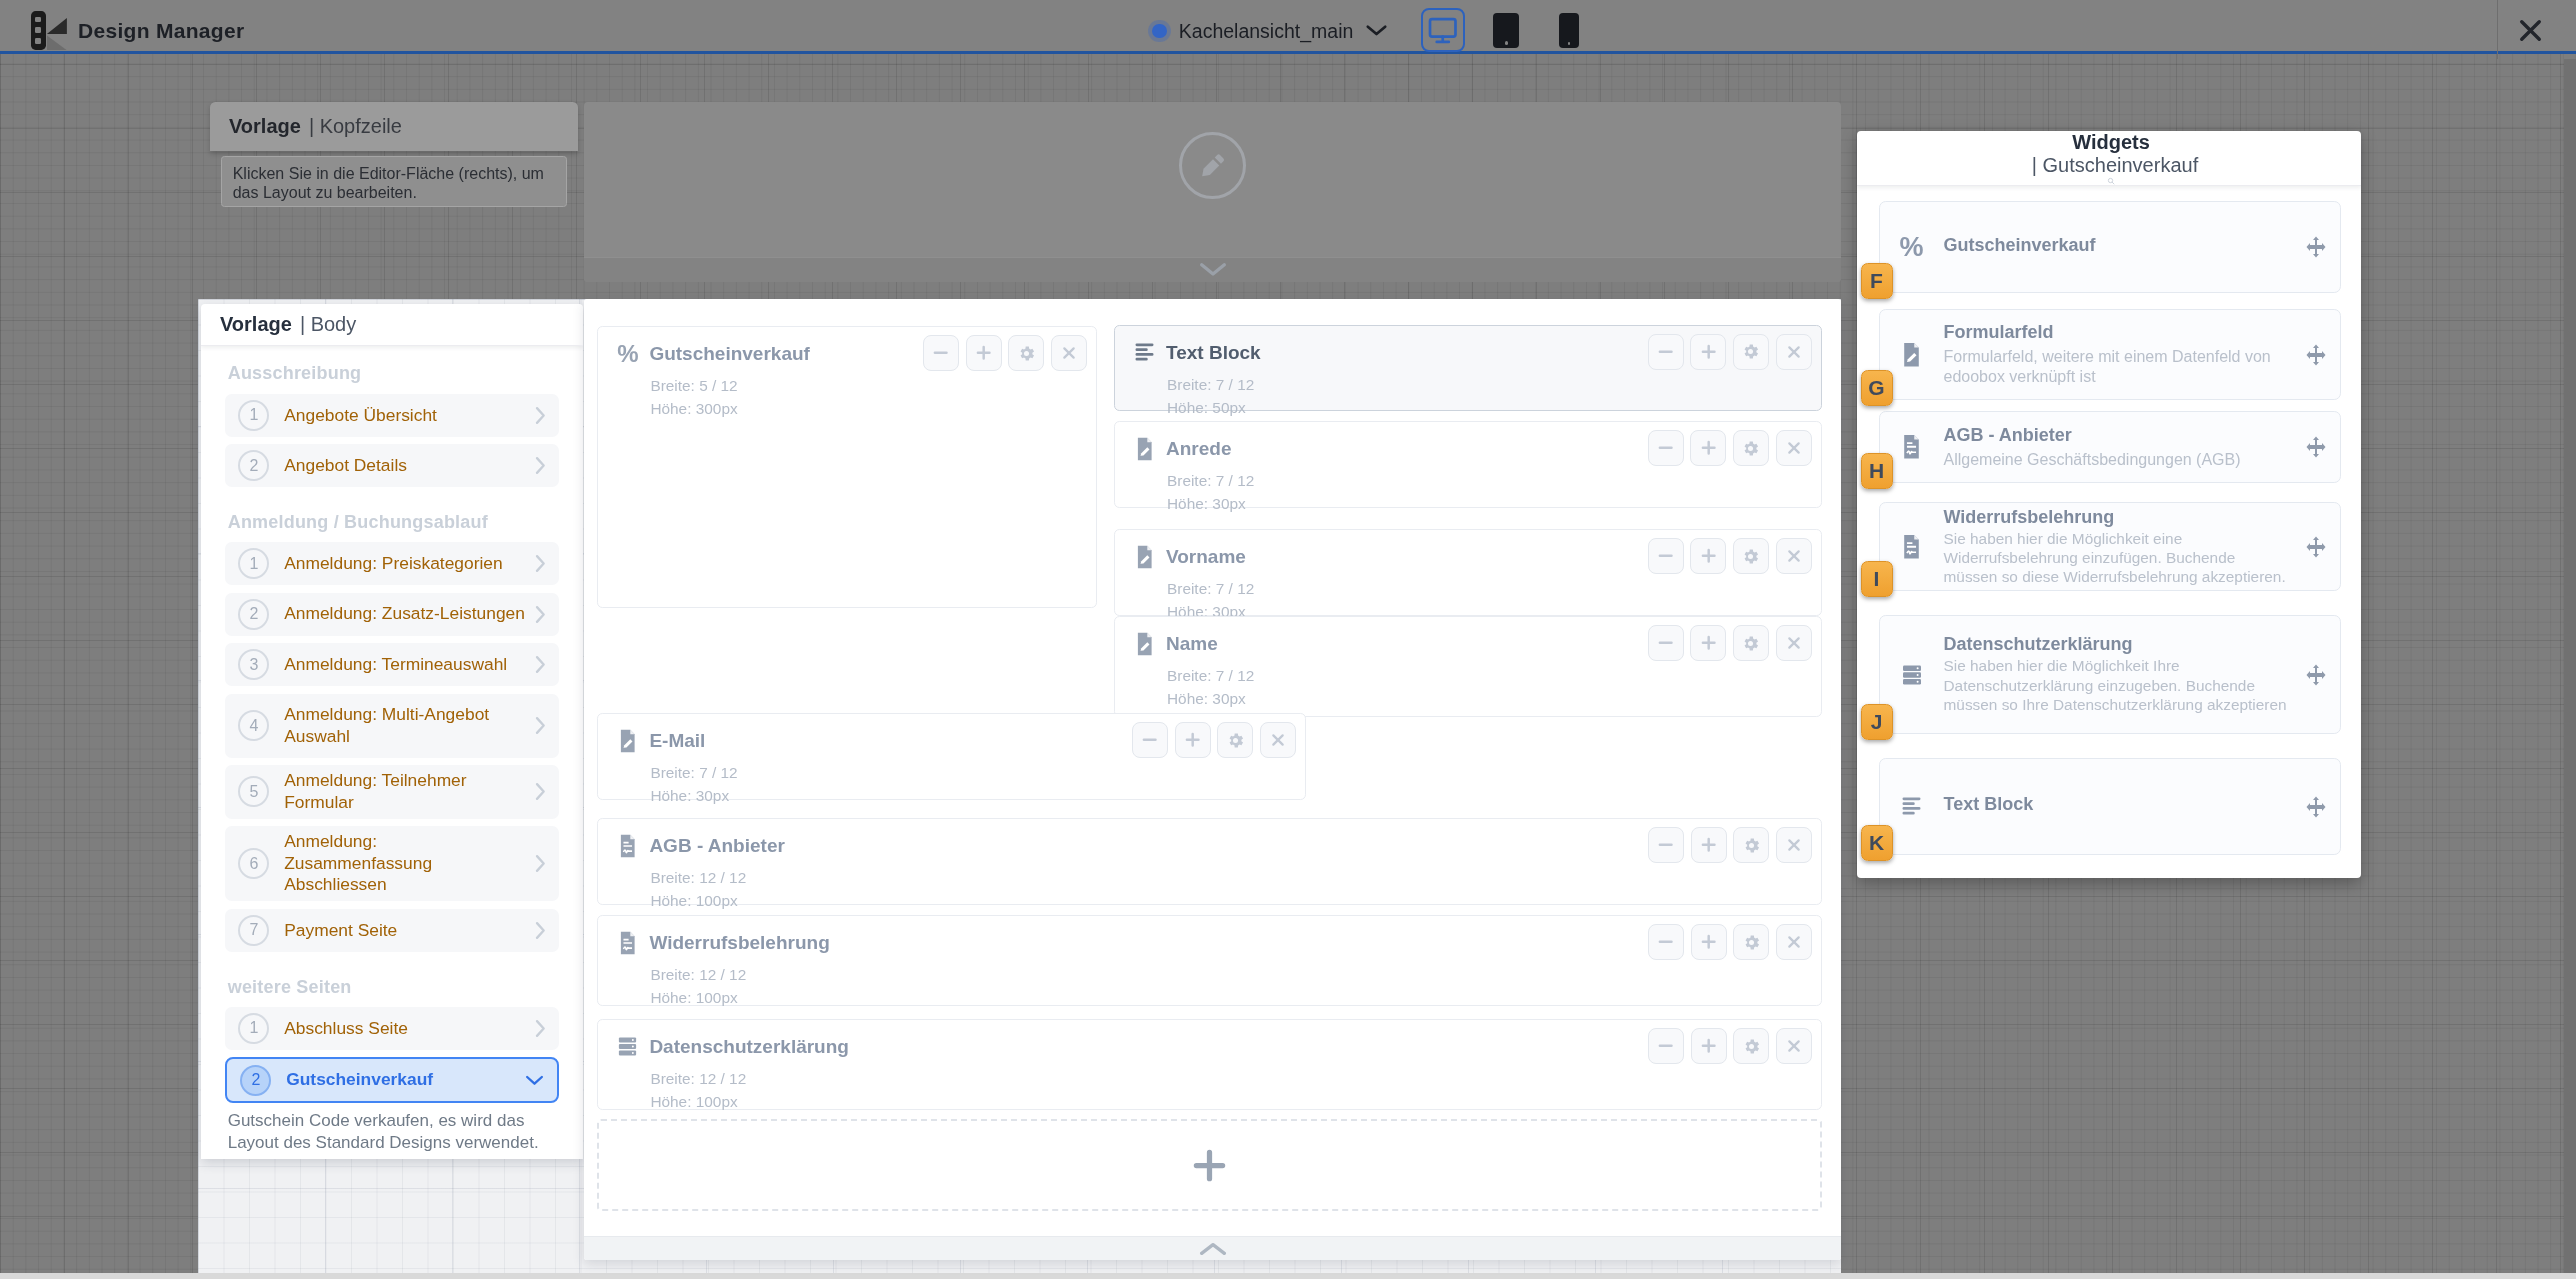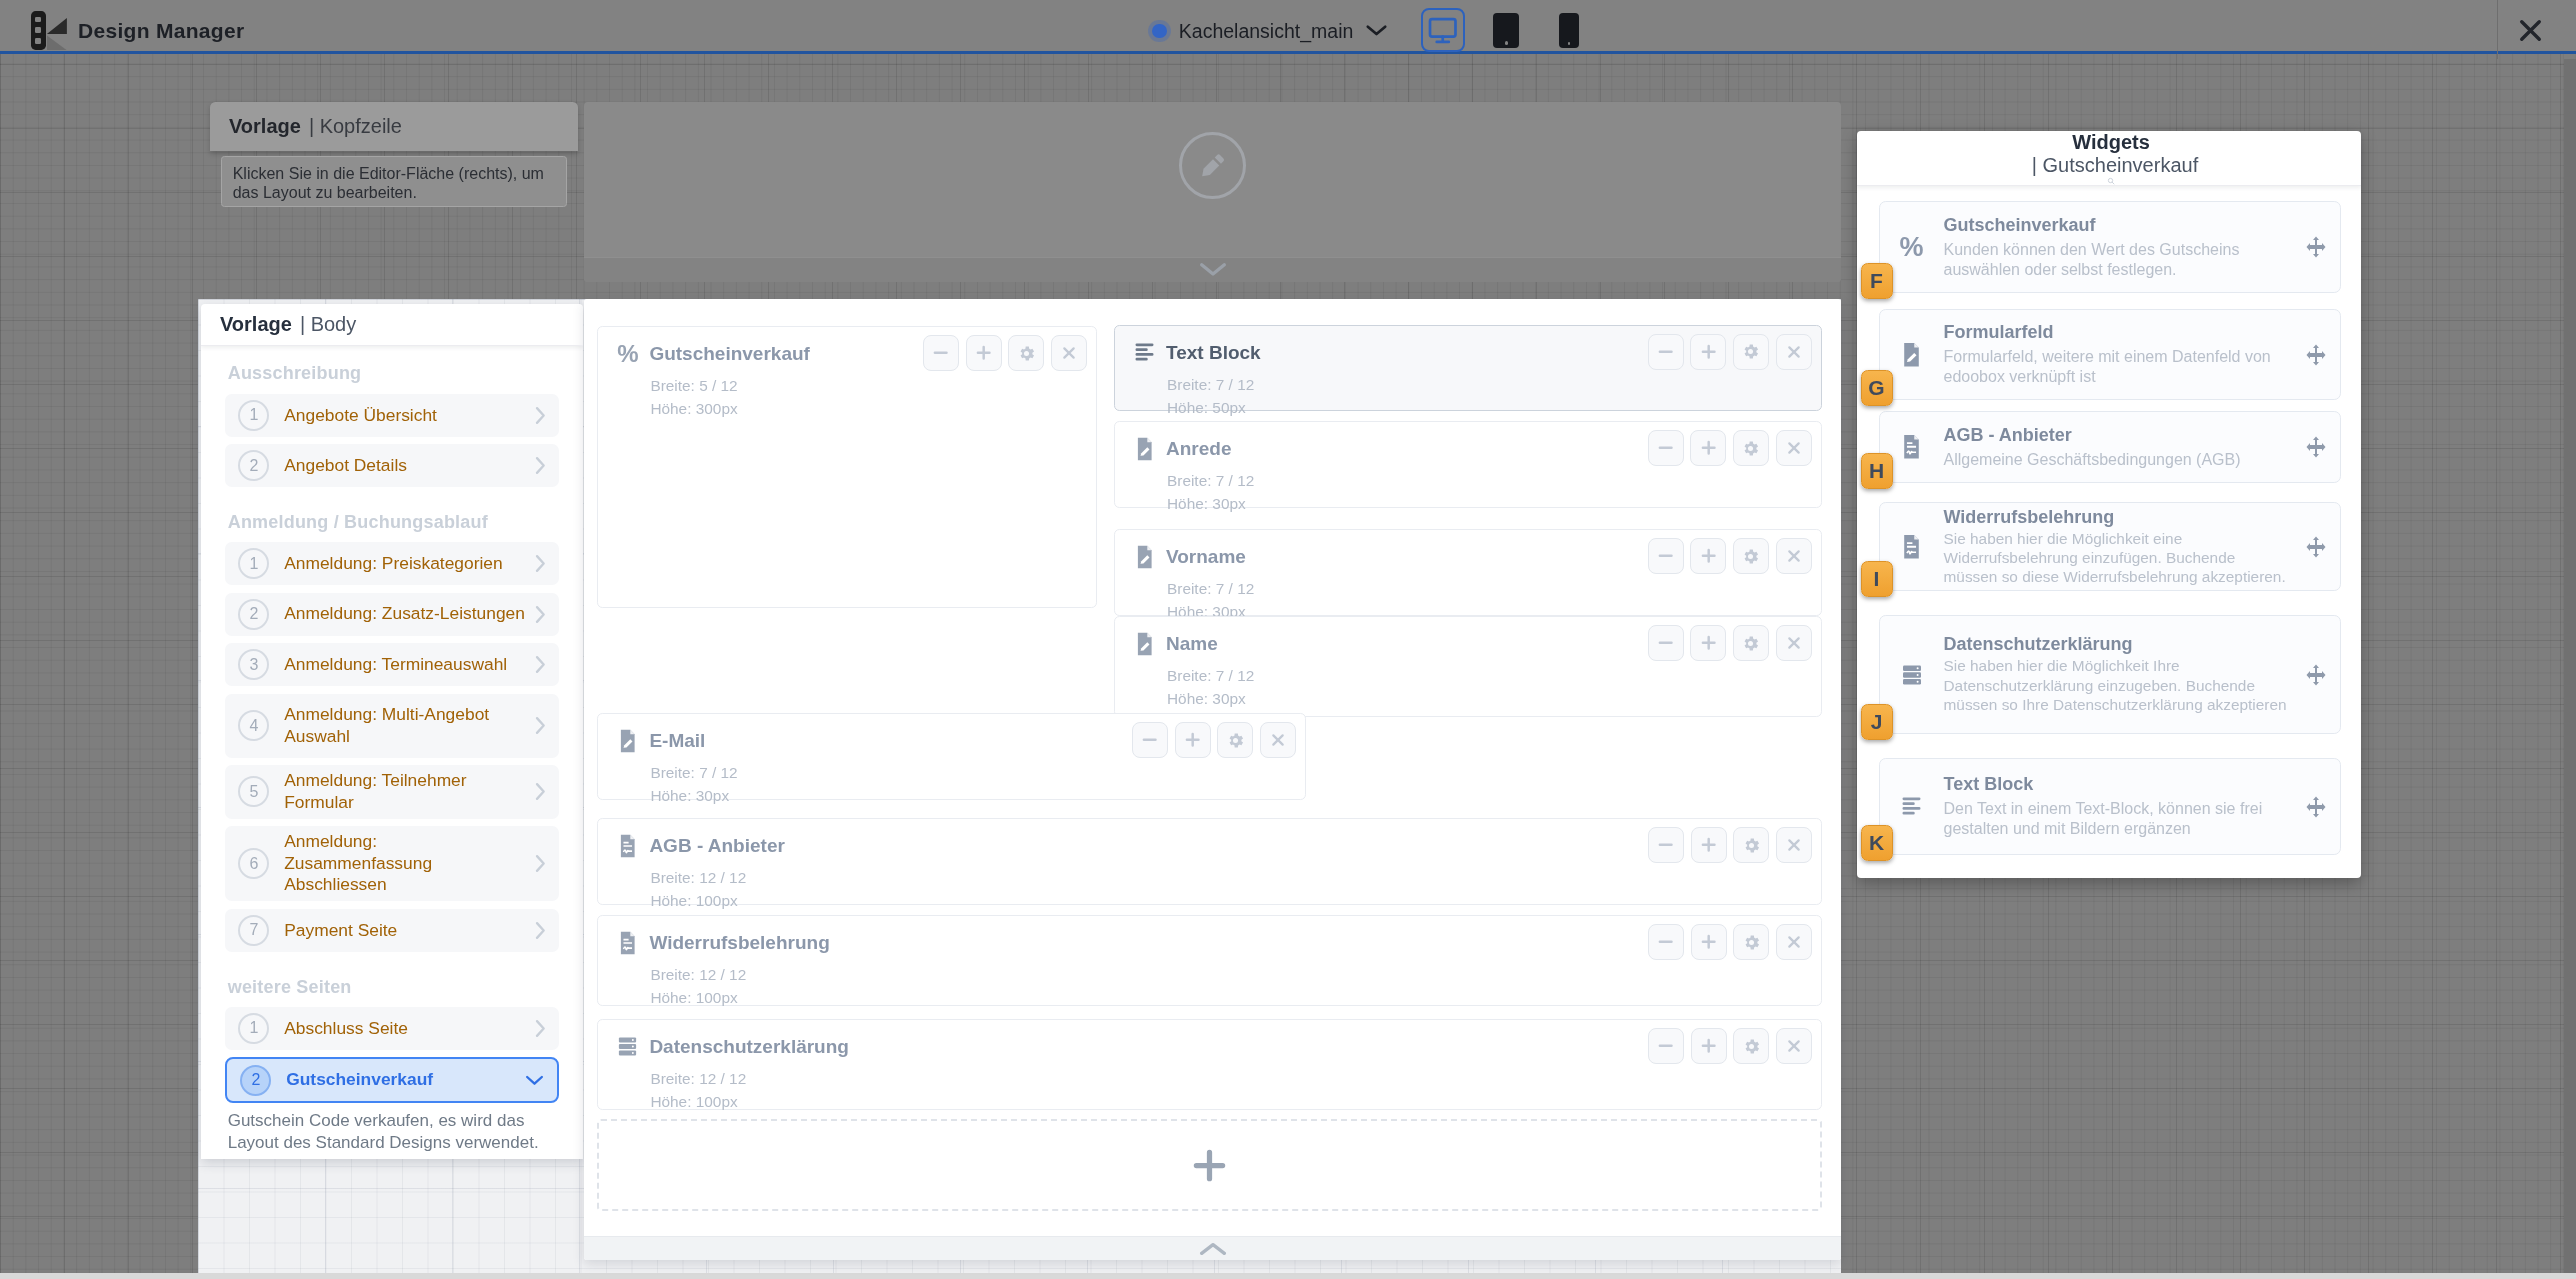--- a/index.html
+++ b/index.html
@@ -667,21 +667,20 @@
         <circle cx="10.5" cy="10.5" r="6.5" stroke="#c6cdd6" stroke-width="2.6"></circle>
         <path d="M15.5 15.5L21 21" stroke="#c6cdd6" stroke-width="2.6" stroke-linecap="round"></path>
       </svg>
     </div>
 
     <div class="wcard" style="top:70px;height:92px;">
       <div class="hint-badge">F</div>
       <div class="wcard-icon">%</div>
       <div class="wcard-text">
         <div class="wcard-title">Gutscheinverkauf</div>
-        <div class="wcard-desc">Kunden können den Wert des Gutscheins auswählen oder selbst festlegen.</div>
       </div>
       <svg class="wcard-move" width="24" height="24" viewBox="0 0 24 24" fill="currentColor">
         <path d="M12 1.5L15 5h-2v5h5V8l3.5 4L18 16v-2h-5v5h2l-3 3.5L9 19h2v-5H6v2L2.5 12 6 8v2h5V5H9z"></path>
       </svg>
     </div>
 
     <div class="wcard" style="top:178px;height:91px;">
       <div class="hint-badge">G</div>
       <div class="wcard-icon">
           <svg width="23" height="25.5" viewBox="0 0 24 28" fill="currentColor">
@@ -760,21 +759,20 @@
 
     <div class="wcard" style="top:627px;height:97px;">
       <div class="hint-badge">K</div>
       <div class="wcard-icon">
           <svg width="23" height="23" viewBox="0 0 24 24">
             <path d="M4 4h16M4 9h10M4 14h16M4 19h10" stroke="currentColor" stroke-width="2.8" stroke-linecap="round"></path>
           </svg>
         </div>
       <div class="wcard-text">
         <div class="wcard-title">Text Block</div>
-        <div class="wcard-desc">Den Text in einem Text-Block, können sie frei gestalten und mit Bildern ergänzen</div>
       </div>
       <svg class="wcard-move" width="24" height="24" viewBox="0 0 24 24" fill="currentColor">
         <path d="M12 1.5L15 5h-2v5h5V8l3.5 4L18 16v-2h-5v5h2l-3 3.5L9 19h2v-5H6v2L2.5 12 6 8v2h5V5H9z"></path>
       </svg>
     </div>
   </div>
 
 </div>
 
 

